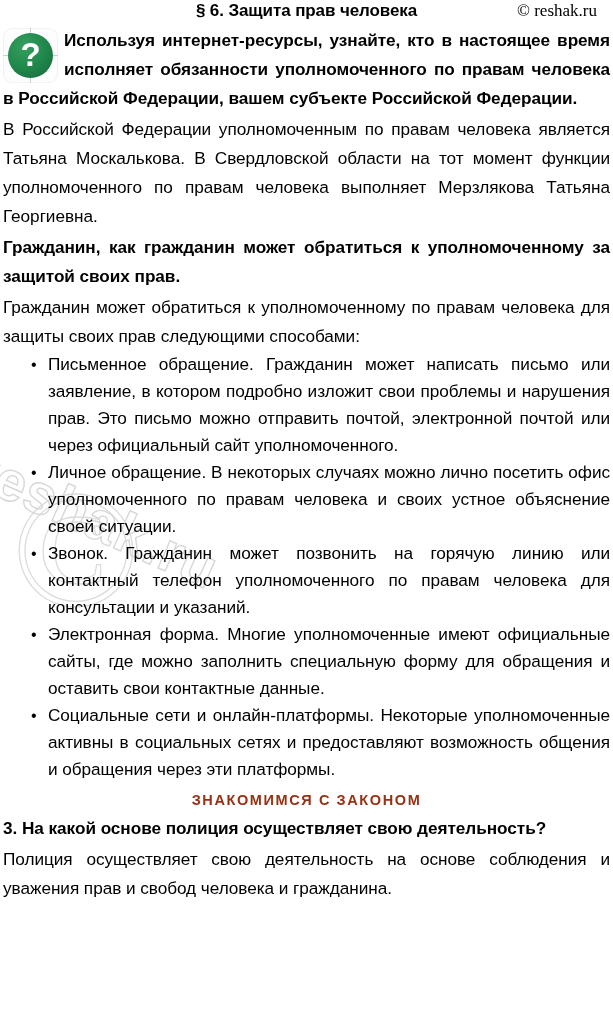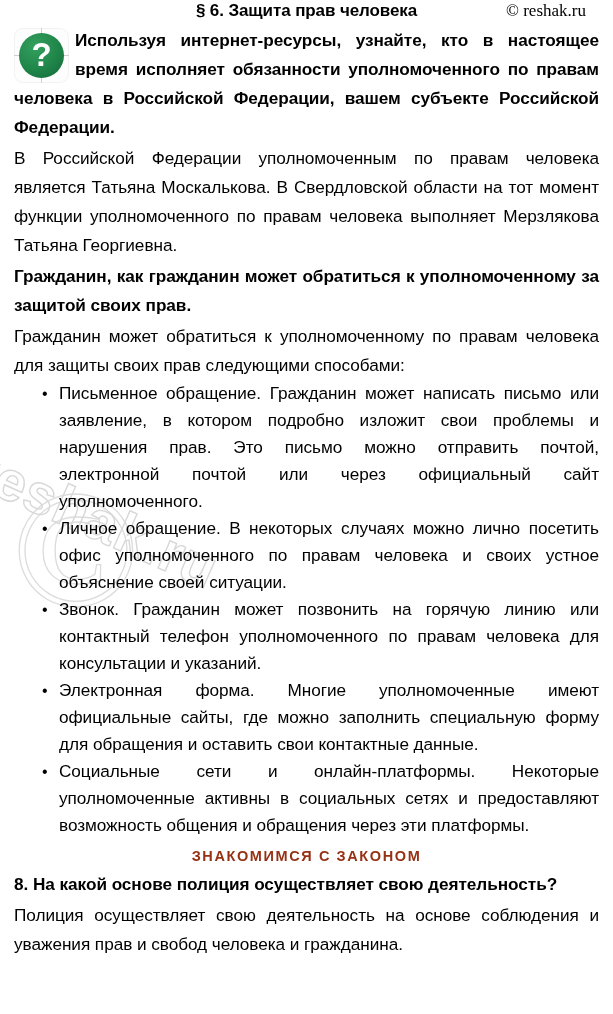--- a/index.html
+++ b/index.html
@@ -16,21 +16,21 @@
     font-family: "Liberation Sans", sans-serif;
     color: #000000;
     -webkit-font-smoothing: antialiased;
   }
 
   .page {
     position: relative;
     width: 613px;
     height: 1014px;
     box-sizing: border-box;
-    padding: 0 14px;
+    padding: 0 3px;
     z-index: 2;
   }
 
   
   .watermark {
     position: absolute;
     left: 0;
     top: 396px;
     width: 260px;
     height: 240px;
@@ -220,17 +220,17 @@
   <ul class="bullets">
     <li>Письменное обращение. Гражданин может написать письмо или заявление, в котором подробно изложит свои проблемы и нарушения прав. Это письмо можно отправить почтой, электронной почтой или через официальный сайт уполномоченного.</li>
     <li>Личное обращение. В некоторых случаях можно лично посетить офис уполномоченного по правам человека и своих устное объяснение своей ситуации.</li>
     <li>Звонок. Гражданин может позвонить на горячую линию или контактный телефон уполномоченного по правам человека для консультации и указаний.</li>
     <li>Электронная форма. Многие уполномоченные имеют официальные сайты, где можно заполнить специальную форму для обращения и оставить свои контактные данные.</li>
     <li>Социальные сети и онлайн-платформы. Некоторые уполномоченные активны в социальных сетях и предоставляют возможность общения и обращения через эти платформы.</li>
   </ul>
 
   <div class="law-banner" style="color: rgb(150, 49, 20);">ЗНАКОМИМСЯ С ЗАКОНОМ</div>
 
-  <p class="bold">8. На какой основе полиция осуществляет свою деятельность?</p>
+  <p class="bold">3. На какой основе полиция осуществляет свою деятельность?</p>
 
   <p class="gap">Полиция осуществляет свою деятельность на основе соблюдения и уважения прав и свобод человека и гражданина.</p>
 
 </div>
 
 </body></html>

